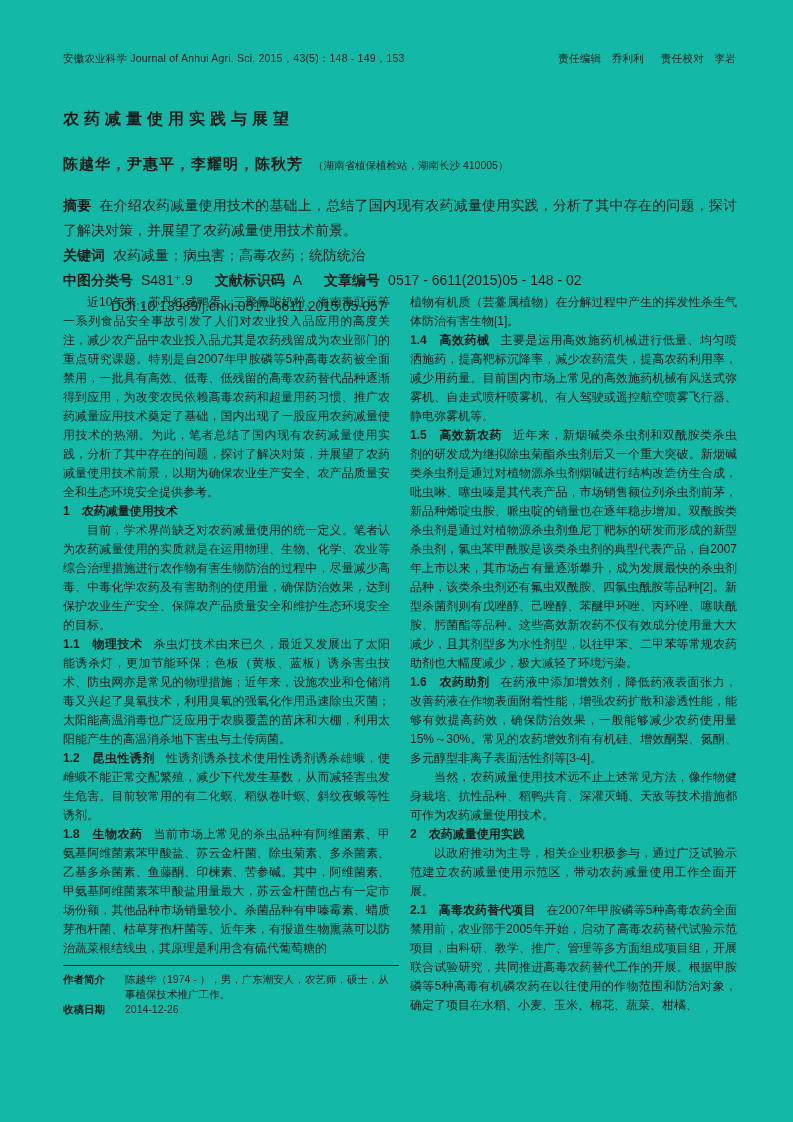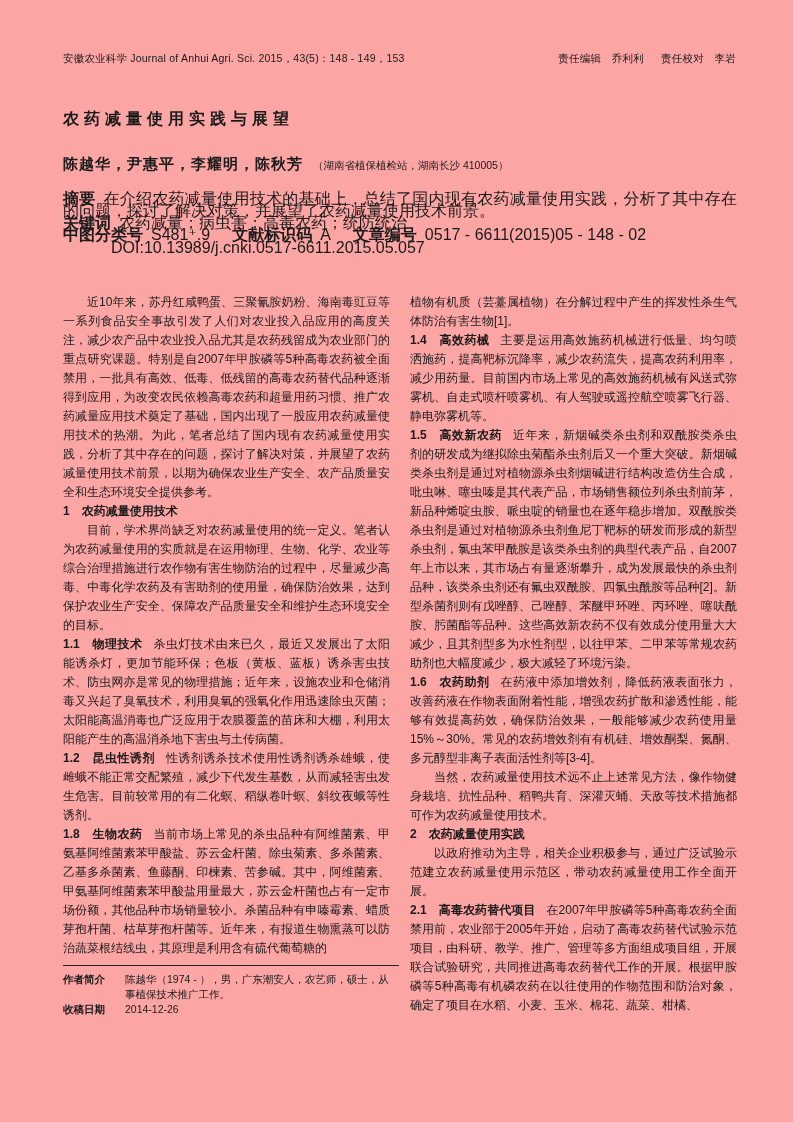--- a/index.html
+++ b/index.html
@@ -1,20 +1,20 @@
 <!DOCTYPE html>
 <html><head>
 <meta charset="utf-8">
 <style>
   html,body{margin:0;padding:0;background:#e8e8e8;}
   .page{
     position:relative;
     width:793px;height:1122px;
     margin:0 auto;
-    background:#fca5a5;
+    background:#14b8a6;
     color:#1a1a1a;
     font-family:"Liberation Sans","DejaVu Sans",sans-serif;
     overflow:hidden;
   }
   
   .page-header{
     position:absolute;top:52px;left:63px;right:57px;
     display:flex;justify-content:space-between;align-items:baseline;
     font-size:10.5px;letter-spacing:.2px;white-space:nowrap;
   }
@@ -27,21 +27,21 @@
   .authors{
     position:absolute;top:155px;left:63px;
     font-size:15px;font-weight:bold;letter-spacing:1px;white-space:nowrap;
   }
   .authors .affiliation{
     font-size:10.5px;font-weight:normal;letter-spacing:0;margin-left:10px;
   }
   
   .meta{
     position:absolute;top:193px;left:63px;width:674px;
-    font-size:16px;line-height:12px;text-align:justify;
+    font-size:14px;line-height:25px;text-align:justify;
   }
   .meta .lbl{font-weight:bold;margin-right:8px;}
   .meta .lbl2{font-weight:bold;margin:0 8px 0 22px;}
   .meta-row{margin:0;}
   .doi-row{margin-top:1px;padding-left:48px;}
   
   .body-cols{
     position:absolute;top:293px;left:63px;width:674px;
     display:flex;gap:20px;
   }

